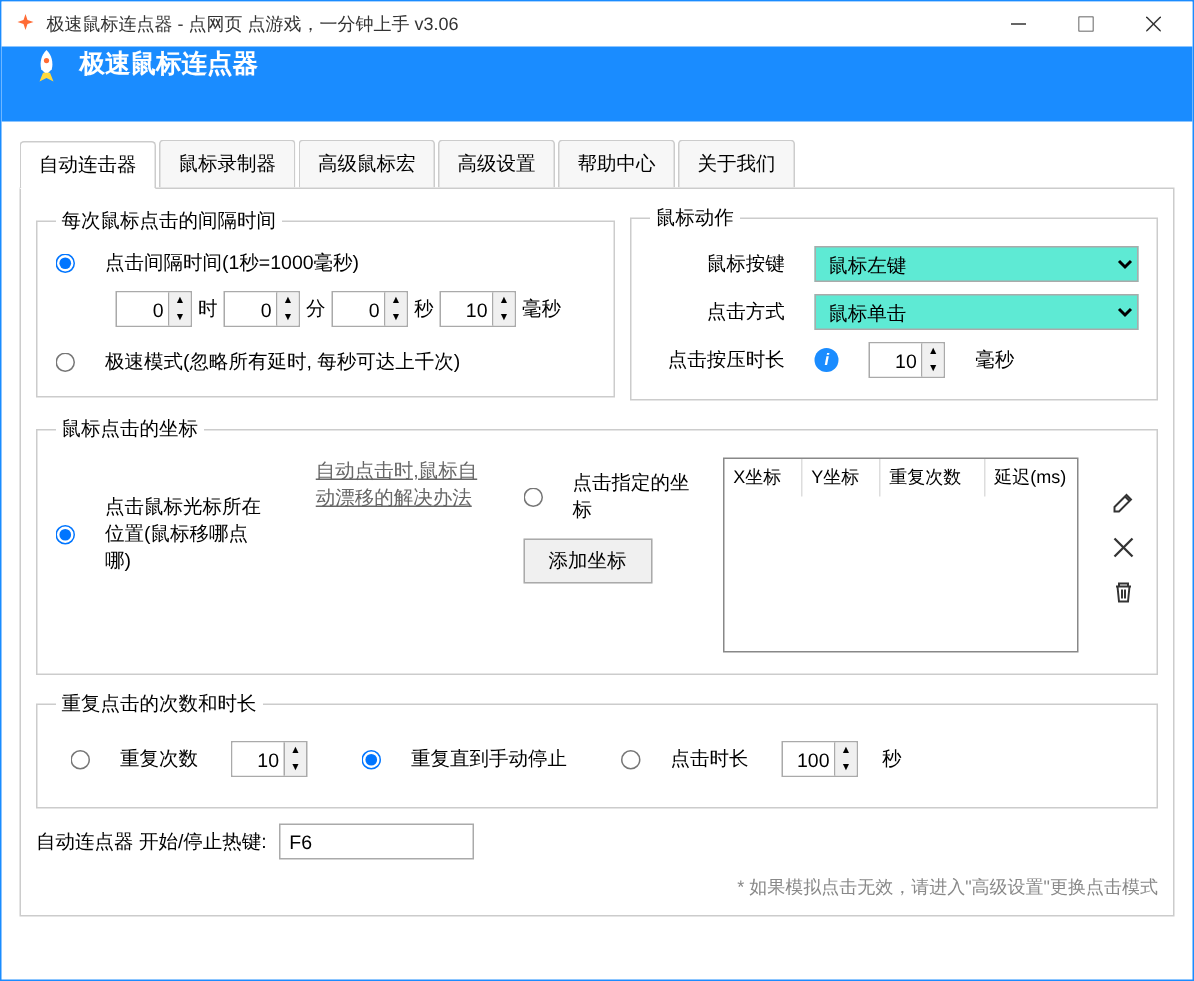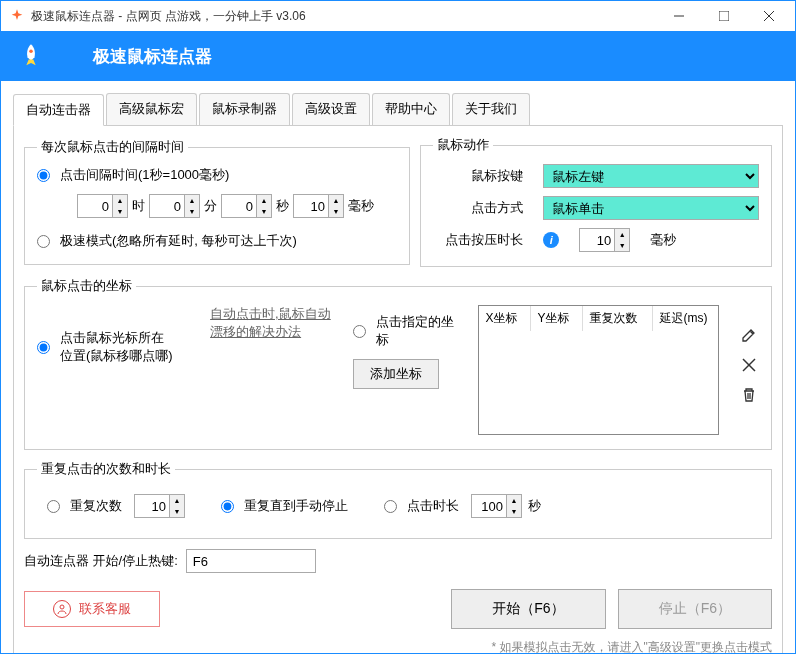--- a/index.html
+++ b/index.html
@@ -2,30 +2,30 @@
 <html><head>
 <meta charset="utf-8">
 <style>
 * { box-sizing: border-box; margin: 0; padding: 0; font-family: "Microsoft YaHei", sans-serif; }
 body { background: #f0f0f0; }
 .window { width: 796px; height: 654px; background: #fff; border: 1px solid #1a8cff; overflow: hidden; }
 .titlebar { height: 30px; background: #fff; display: flex; align-items: center; padding: 0 4px 0 8px; font-size: 12px; color: #333; }
 .titlebar-icon { width: 16px; height: 16px; margin-right: 6px; }
 .titlebar-spacer { flex: 1; }
 .titlebar-btn { width: 45px; height: 30px; display: flex; align-items: center; justify-content: center; cursor: pointer; color: #555; font-size: 10px; }
-.header { height: 50px; background: #1a8cff; display: flex; align-items: center; padding: 0 16px; gap: 40px; }
+.header { height: 50px; background: #1a8cff; display: flex; padding: 0 16px; }
 .rocket-icon { width: 28px; height: 28px; margin-right: 8px; }
 .header-title { color: #fff; font-size: 17px; font-weight: bold; }
 .tabs { display: flex; margin: 12px 0 0 12px; font-size: 13px; }
 .tab { padding: 6px 12px; border: 1px solid #ccc; border-bottom: none; background: #f7f7f7; margin-right: 2px; cursor: pointer; position: relative; border-radius: 3px 3px 0 0; }
 .tab.active { background: #fff; border-bottom: 1px solid #fff; z-index: 2; top: 1px; }
 .content { border: 1px solid #ccc; margin: 0 12px 8px 12px; padding: 10px; font-size: 13px; position: relative; }
 fieldset { border: 1px solid #ccc; margin-bottom: 10px; padding: 10px 12px 14px 12px; }
 legend { padding: 0 4px; font-size: 13px; }
-.row { display: flex; align-items: center; gap: 6px; }
+.row { display: flex; align-items: center; gap: 16px; }
 .top-row { display: flex; gap: 10px; align-items: center; }
 .top-row > fieldset:first-child { flex: 1.05; }
 .top-row > fieldset:last-child { flex: 0.95; }
 input[type=radio] { margin-right: 4px; }
 .spinner { display: inline-flex; align-items: center; border: 1px solid #aaa; height: 24px; }
 .spinner input { width: 34px; border: none; text-align: right; padding: 0 3px; font-size: 13px; height: 22px; }
 .spinner .arrows { display: flex; flex-direction: column; border-left: 1px solid #aaa; }
 .spinner .arrows span { width: 14px; height: 11px; font-size: 7px; display: flex; align-items: center; justify-content: center; cursor: pointer; background: #f0f0f0; }
 .form-row { display: flex; align-items: center; gap: 20px; margin-bottom: 8px; }
 .form-row label { width: 90px; text-align: right; }
@@ -83,22 +83,22 @@
     <svg class="rocket-icon" viewBox="0 0 24 24">
         <path fill="#fff" d="M12 2c3 3 4 7 3 11l-3 3-3-3c-1-4 0-8 3-11z"></path>
         <circle cx="12" cy="8" r="1.5" fill="#ff6b35"></circle>
         <path fill="#ffd93d" d="M10 15l-2 5 4-2 4 2-2-5z"></path>
       </svg>
     <span class="header-title">极速鼠标连点器</span>
   </div>
 
   <div class="tabs">
     <div class="tab active">自动连击器</div>
+    <div class="tab">鼠标录制器</div>
     <div class="tab">高级鼠标宏</div>
-    <div class="tab">鼠标录制器</div>
     <div class="tab">高级设置</div>
     <div class="tab">帮助中心</div>
     <div class="tab">关于我们</div>
   </div>
 
   <div class="content">
 
     <div class="top-row">
       <fieldset>
         <legend>每次鼠标点击的间隔时间</legend>
@@ -248,31 +248,17 @@
           <span>秒</span>
         </span>
       </div>
     </fieldset>
 
     <div class="hotkey-row">
       <span>自动连点器 开始/停止热键:</span>
       <input class="hotkey-input" value="F6" style="">
     </div>
 
-    <div class="bottom-row">
-      <div class="contact-btn">
-        <span class="contact-icon">
-            <svg width="10" height="10" viewBox="0 0 10 10">
-              <circle cx="5" cy="3" r="2" fill="none" stroke="#d44" stroke-width="1"></circle>
-              <path d="M1 10c0-2 2-3 4-3s4 1 4 3" fill="none" stroke="#d44" stroke-width="1"></path>
-            </svg>
-          </span>
-        <span>联系客服</span>
-      </div>
-      <div style="flex:1"></div>
-      <button class="big-btn">开始（F6）</button>
-      <button class="big-btn disabled">停止（F6）</button>
-    </div>
 
     <div class="hint">* 如果模拟点击无效，请进入"高级设置"更换点击模式</div>
   </div>
 
 </div>
 
 </body></html>

